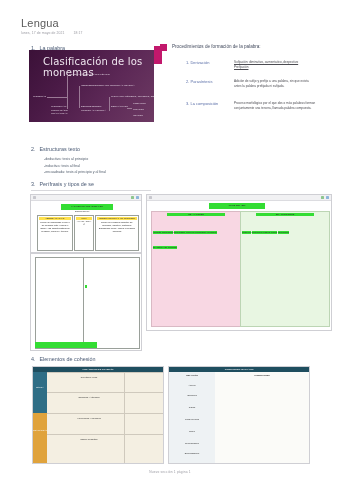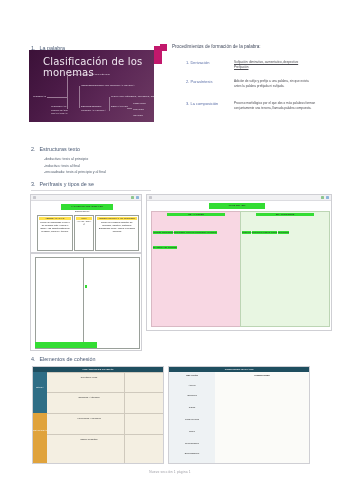--- a/index.html
+++ b/index.html
@@ -66,20 +66,27 @@
   .tcellhdr{position:absolute;font-size:2.2px;color:#2b2b2b;text-align:center;}
 
   .footer{position:absolute;left:0;right:0;bottom:6px;text-align:center;
     font-size:3.2px;color:#9a9aa2;letter-spacing:.2px;}
 </style>
 </head>
 <body>
 
 <div class="page">
 
+  <div class="hdr">
+    <div class="hdr-title">Lengua</div>
+    <div class="hdr-meta">
+      <span class="hdr-date">lunes, 17 de mayo de 2021</span>
+      <span class="hdr-time">18:17</span>
+    </div>
+  </div>
 
   <div class="sec" style="left:31px;top:45px;">
     <span class="num">1.</span>
     <span>La palabra</span>
   </div>
 
   <div class="slide-accent"></div>
   <div class="slide">
     <div class="slide-h">Clasificación de los monemas</div>
 

